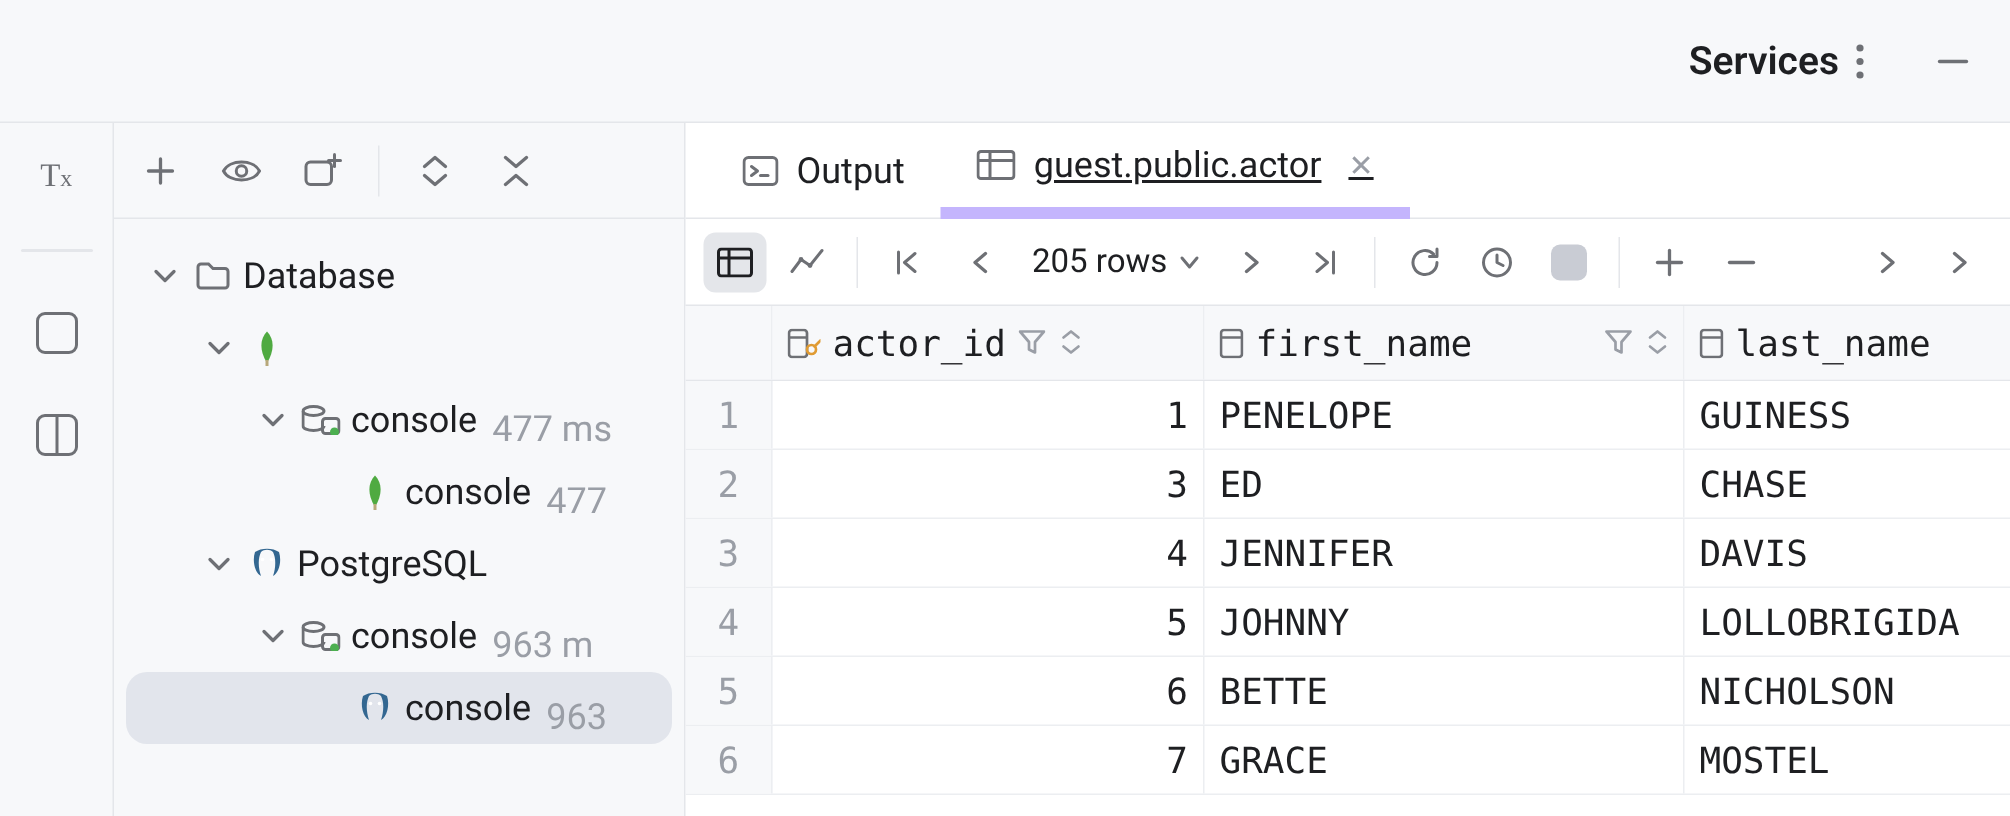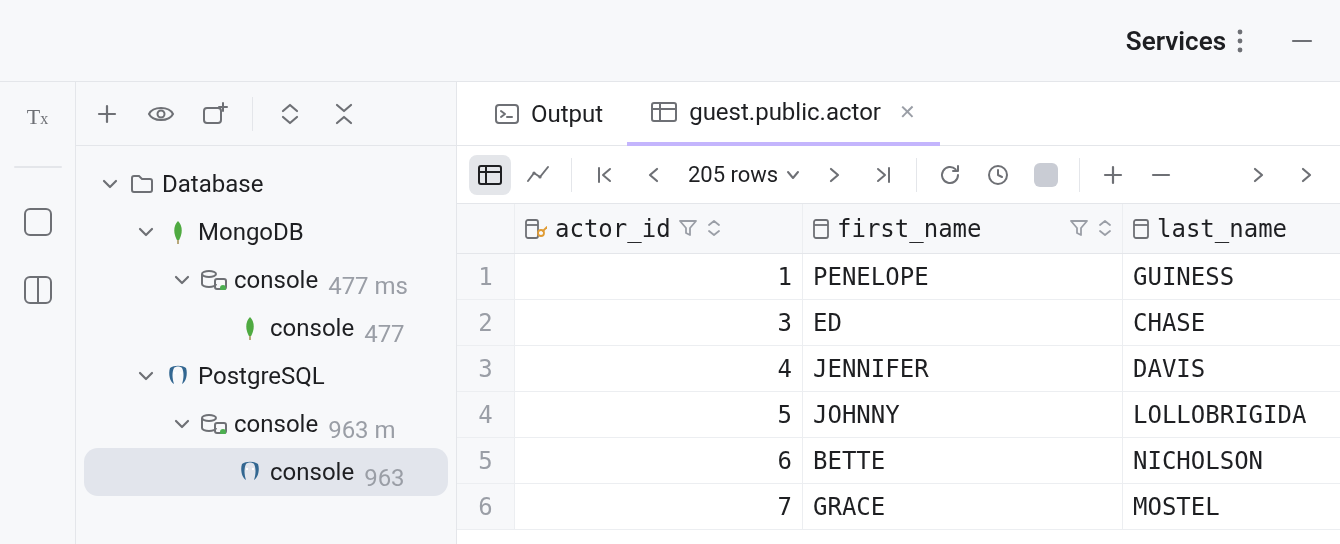--- a/index.html
+++ b/index.html
@@ -34,21 +34,21 @@
   .chev { width: 24px; display: inline-flex; justify-content: center; color: #6e7075; margin-right: 6px; }
   .node-icon { width: 28px; display: inline-flex; justify-content: center; margin-right: 6px; }
   .tree-label { }
   .tree-meta { color: #9a9ea6; margin-left: 10px; margin-top: 12px; }
 
   
   .main { flex: 1; display: flex; flex-direction: column; border-left: 1px solid #e4e6ea; background: #fff; min-width: 0; }
 
   .tabs { display: flex; align-items: center; height: 64px; border-bottom: 1px solid #e4e6ea; padding-left: 14px; font-size: 24px; }
   .tab { display: flex; align-items: center; height: 100%; padding: 0 24px; gap: 12px; color: #1e1f22; }
-  .tab.active { border-bottom: 4px solid #c4b5fd; margin-bottom: -1px; }
+  .tab.active { border-bottom: 8px solid #c4b5fd; margin-bottom: -1px; text-decoration: underline; }
   .tab-icon { display: inline-flex; color: #6e7075; }
   .tab-close { color: #9a9ea6; margin-left: 6px; font-size: 20px; }
 
   .grid-toolbar { display: flex; align-items: center; height: 58px; border-bottom: 1px solid #e4e6ea; padding: 0 12px; gap: 6px; }
   .gt-btn { display: inline-flex; align-items: center; justify-content: center; width: 42px; height: 40px; border-radius: 8px; color: #6e7075; }
   .gt-btn.active { background: #e4e6ea; color: #1e1f22; }
   .gt-sep { width: 1px; height: 34px; background: #e4e6ea; margin: 0 6px; }
   .rows-count { display: inline-flex; align-items: center; gap: 8px; font-size: 22px; color: #1e1f22; padding: 0 8px; }
   .sq-fill { width: 24px; height: 24px; background: #c9ccd4; border-radius: 6px; }
   .tb-spacer { flex: 1; }
@@ -161,21 +161,20 @@
               <svg width="16" height="12" viewBox="0 0 16 12">
                 <polyline points="2,3 8,9 14,3" fill="none" stroke="#6e7075" stroke-width="2.2" stroke-linecap="round" stroke-linejoin="round"></polyline>
               </svg>
             </span>
           <span class="node-icon">
               <svg width="18" height="24" viewBox="0 0 18 24">
                 <path d="M9 1 C14 6 14 14 9 22 C4 14 4 6 9 1 Z" fill="#4faa41"></path>
                 <line x1="9" y1="20" x2="9" y2="24" stroke="#b8a87a" stroke-width="2"></line>
               </svg>
             </span>
-          <span class="tree-label">MongoDB</span>
         </div>
 
         <div class="tree-row" style="padding-left:86px">
           <span class="chev">
               <svg width="16" height="12" viewBox="0 0 16 12">
                 <polyline points="2,3 8,9 14,3" fill="none" stroke="#6e7075" stroke-width="2.2" stroke-linecap="round" stroke-linejoin="round"></polyline>
               </svg>
             </span>
           <span class="node-icon">
               <svg width="26" height="20" viewBox="0 0 26 20">

